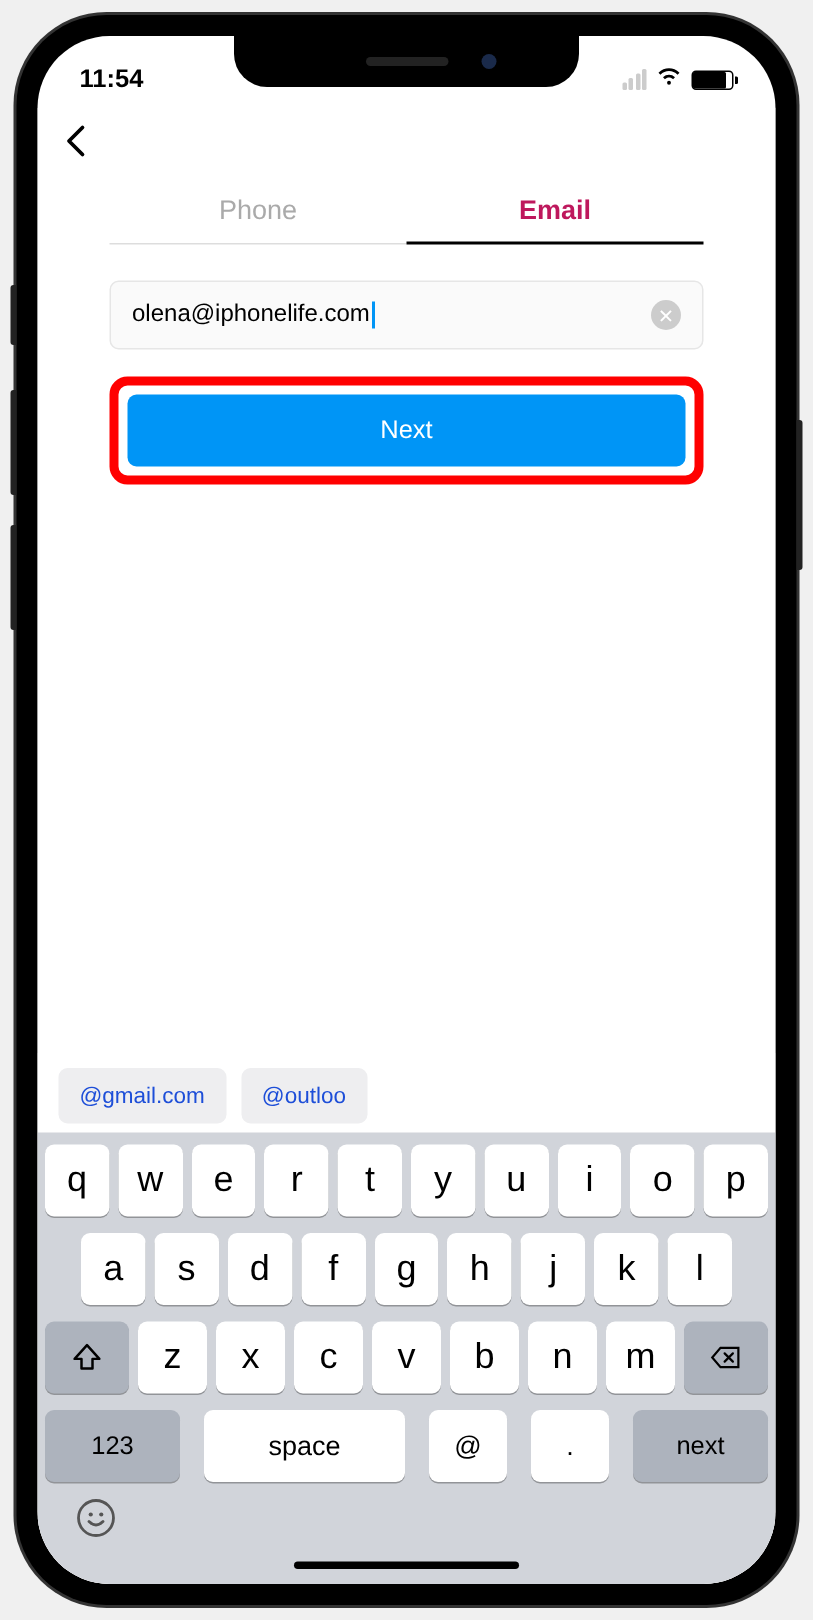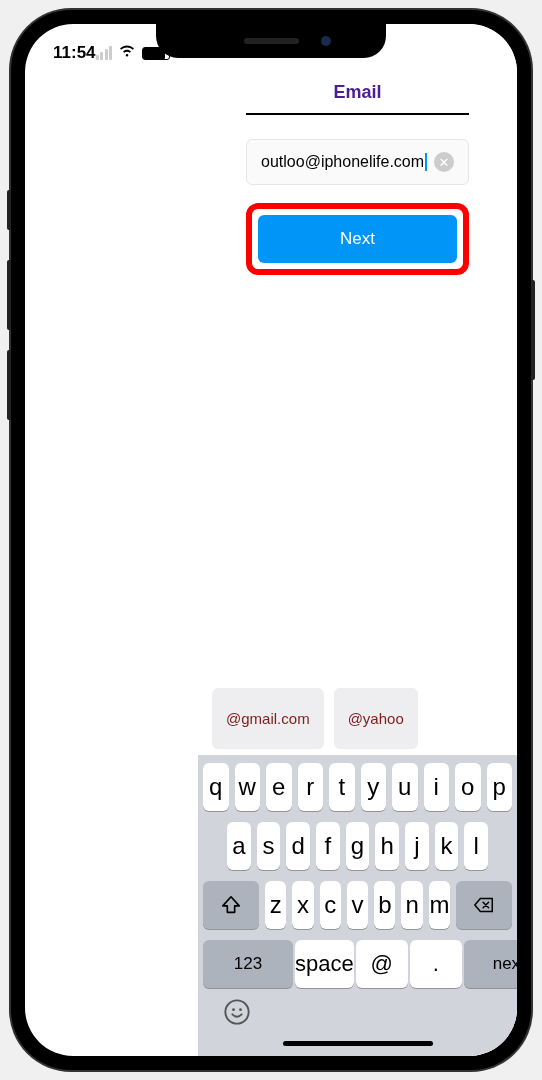--- a/index.html
+++ b/index.html
@@ -26,21 +26,21 @@
     .side-button-left3 { position: absolute; left: -4px; top: 340px; width: 4px; height: 70px; background: #222; border-radius: 2px 0 0 2px; }
     .side-button-right { position: absolute; right: -4px; top: 270px; width: 4px; height: 100px; background: #222; border-radius: 0 2px 2px 0; }
     .screen {
       width: 100%;
       height: 100%;
       background: #fff;
       border-radius: 48px;
       overflow: hidden;
       position: relative;
       display: flex;
-      flex-direction: row;
+      flex-direction: column;
     }
     .notch {
       position: absolute;
       top: 0;
       left: 50%;
       transform: translateX(-50%);
       width: 230px;
       height: 34px;
       background: #000;
       border-radius: 0 0 22px 22px;
@@ -70,40 +70,40 @@
     .wifi-icon { font-size: 16px; }
     .battery { width: 28px; height: 13px; border: 1.5px solid #000; border-radius: 3px; position: relative; }
     .battery::after { content: ""; position: absolute; right: -4px; top: 3px; width: 2px; height: 5px; background: #000; border-radius: 0 1px 1px 0; }
     .battery-fill { width: 85%; height: 100%; background: #000; border-radius: 1px; }
     .content { flex: 1; display: flex; flex-direction: column; background: #fff; overflow: hidden; }
     .nav-bar { height: 48px; display: flex; align-items: center; padding: 0 16px; }
     .back-chevron { font-size: 28px; font-weight: 300; color: #000; line-height: 1; }
     .page-title { text-align: center; font-size: 28px; font-weight: 400; padding: 8px 0 24px; }
     .tabs { display: flex; margin: 0 48px; }
     .tab { flex: 1; text-align: center; padding: 10px 0; font-size: 18px; border-bottom: 1px solid #ddd; color: #aaa; cursor: pointer; }
-    .tab.active { color: #4c1d95; font-weight: 700; border-bottom: 2px solid #000; }
+    .tab.active { color: #be185d; font-weight: 700; border-bottom: 2px solid #000; }
     .form-area { padding: 24px 48px 0; position: relative; }
     .input-wrap { position: relative; background: #fafafa; border: 1px solid #e6e6e6; border-radius: 6px; display: flex; align-items: center; padding: 12px 14px; }
     .email-input { flex: 1; border: none; background: transparent; font-size: 16px; outline: none; color: #000; }
     .cursor { display: inline-block; width: 2px; height: 18px; background: #0095f6; margin-left: 1px; vertical-align: middle; animation: blink 1s infinite; }
     @keyframes blink { 50% { opacity: 0; } }
     .clear-btn { width: 20px; height: 20px; background: #ccc; border-radius: 50%; display: flex; align-items: center; justify-content: center; color: #fff; font-size: 13px; cursor: pointer; }
     .highlight-frame { border: 6px solid #ff0000; border-radius: 12px; padding: 6px; margin-top: 18px; }
     .next-btn { width: 100%; background: #0095f6; color: #fff; text-align: center; padding: 14px; border-radius: 6px; font-size: 17px; font-weight: 500; cursor: pointer; border: none; }
     .spacer { flex: 1; }
     .suggestions { display: flex; gap: 10px; padding: 10px 14px 6px; background: #fff; overflow: hidden; }
-    .suggestion { background: #eeeef0; border-radius: 6px; padding: 22px 14px; font-size: 15px; color: #7f1d1d; white-space: nowrap; cursor: pointer; }
+    .suggestion { background: #eeeef0; border-radius: 6px; padding: 10px 14px; font-size: 15px; color: #1d4ed8; white-space: nowrap; cursor: pointer; }
     .keyboard { background: #d1d4da; padding: 8px 5px 10px; }
     .kb-row { display: flex; gap: 6px; margin-bottom: 11px; justify-content: center; }
     .key { background: #fff; border-radius: 6px; box-shadow: 0 1px 0 rgba(0,0,0,0.3); height: 48px; display: flex; align-items: center; justify-content: center; font-size: 24px; flex: 1; cursor: pointer; }
     .kb-row.row2 { padding: 0 24px; }
     .key.special { background: #adb3bd; flex: 0 0 56px; }
     .key.shift svg, .key.backspace svg { width: 22px; height: 22px; }
-    .kb-bottom { display: flex; gap: 2px; }
-    .kb-bottom .key { font-size: 22px; height: 48px; }
+    .kb-bottom { display: flex; gap: 16px; }
+    .kb-bottom .key { font-size: 18px; height: 48px; }
     .key.k123 { flex: 0 0 90px; background: #adb3bd; font-size: 17px; }
     .key.space { flex: 1; }
     .key.at { flex: 0 0 52px; }
     .key.dot { flex: 0 0 52px; }
     .key.next-key { flex: 0 0 90px; background: #adb3bd; font-size: 17px; }
     .kb-footer { display: flex; justify-content: space-between; padding: 10px 20px 0; }
     .emoji-btn { font-size: 26px; color: #555; cursor: pointer; }
     .home-indicator { width: 150px; height: 5px; background: #000; border-radius: 3px; margin: 8px auto 0; }
   </style>
 </head>
@@ -144,41 +144,42 @@
       <div class="nav-bar">
         <div class="back-chevron">
           <svg width="18" height="24" viewBox="0 0 18 24">
               <path d="M14 3 L5 12 L14 21" stroke="#000" stroke-width="2.5" fill="none" stroke-linecap="round" stroke-linejoin="round"></path>
             </svg>
         </div>
       </div>
 
 
       <div class="tabs">
+        <div class="tab">Phone</div>
         <div class="tab active">Email</div>
       </div>
 
       <div class="form-area">
         <div class="input-wrap">
-          <span class="email-input"><span>outloo@iphonelife.com</span><span class="cursor"></span></span>
+          <span class="email-input"><span>olena@iphonelife.com</span><span class="cursor"></span></span>
           <div class="clear-btn">
               <span>✕</span>
             </div>
         </div>
 
         <div class="highlight-frame">
           <button class="next-btn">Next</button>
         </div>
       </div>
 
       <div class="spacer"></div>
 
       <div class="suggestions">
         <div class="suggestion">@gmail.com</div>
-        <div class="suggestion">@yahoo</div>
+        <div class="suggestion">@outloo</div>
       </div>
 
       <div class="keyboard">
         <div class="kb-row">
           <div class="key">q</div>
           <div class="key">w</div>
           <div class="key">e</div>
           <div class="key">r</div>
           <div class="key">t</div>
           <div class="key">y</div>

